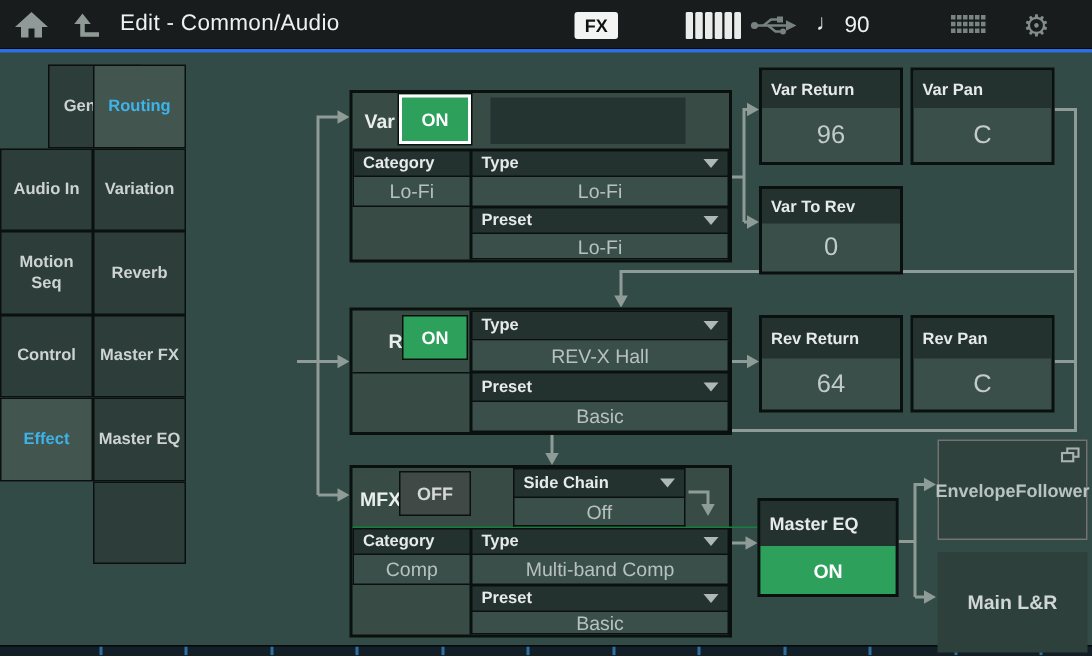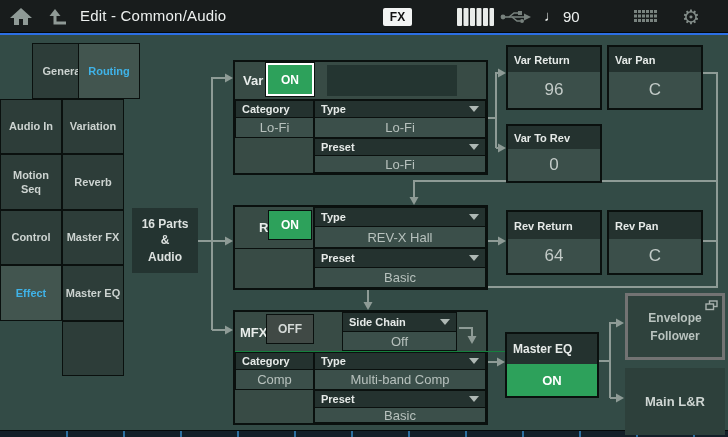--- a/index.html
+++ b/index.html
@@ -150,21 +150,21 @@
     </svg>
   </div>
   <span class="gearglyph">⚙</span>
   <div class="blueline"></div>
 
   <div class="bottomstrip"></div>
 
   <div class="scell" style="left:0;top:43px;height:56px;margin-left:32px;">
       <span>General</span>
     </div>
-  <div class="scell active" style="left:62px;top:43px;height:56px;margin-left:16px;">
+  <div class="scell active" style="left:62px;top:43px;height:56px;">
       <span>Routing</span>
     </div>
   <div class="scell" style="left:0;top:99px;height:55px;">
       <span>Audio In</span>
     </div>
   <div class="scell" style="left:62px;top:99px;height:55px;">
       <span>Variation</span>
     </div>
   <div class="scell" style="left:0;top:154px;height:56px;">
       <span>Motion Seq</span>
@@ -179,26 +179,20 @@
       <span>Effect</span>
     </div>
   <div class="scell" style="left:62px;top:210px;height:55px;">
       <span>Master FX</span>
     </div>
   <div class="scell" style="left:62px;top:265px;height:56px;">
       <span>Master EQ</span>
     </div>
   <div class="scell" style="left:62px;top:321px;height:55px;"></div>
 
-  <div class="plain" style="left:132px;top:208px;width:66px;height:65px;background:#243431;
-       color:#dde2e0;font-size:12px;font-weight:bold;flex-direction:column;line-height:1.35;">
-    <span>16 Parts</span>
-    <span>&amp;</span>
-    <span>Audio</span>
-  </div>
 
   <div class="block" style="left:233px;top:60px;width:255px;height:115px;">
     <div style="position:absolute;left:0;top:0;width:251px;height:37px;border-bottom:1px solid #0a100e;">
       <span class="blkLabel" style="left:8px;top:11px;">Var</span>
       <div style="position:absolute;left:92px;top:3px;width:130px;height:31px;background:#243531;"></div>
       <div class="swbtn onfocus" style="left:31px;top:1px;width:48px;height:33px;">ON</div>
     </div>
     <div class="cellHeader" style="left:0;top:38px;width:79px;height:18px;">
         <span>Category</span>
       </div>
@@ -284,22 +278,22 @@
   <div class="vbox" style="left:607px;top:210px;width:96px;height:65px;">
     <div class="hd" style="height:27px;">Rev Pan</div>
     <div class="vl" style="height:34px;">C</div>
   </div>
   <div class="vbox" style="left:505px;top:332px;width:94px;height:66px;background:#24322f;">
     <div class="hd" style="height:30px;font-size:12px;">Master EQ</div>
     <div class="vl" style="height:32px;background:#2da15b;color:#fff;font-size:13px;font-weight:bold;">ON</div>
   </div>
 
   <div class="plain" style="left:625px;top:293px;width:100px;height:67px;background:#2f423d;
-       border:3px solid #737373;color:#b9c3bf;font-size:12px;font-weight:bold;
-       flex-direction:column;line-height:1.5;">
+       border:1px solid #737373;color:#b9c3bf;font-size:12px;font-weight:bold;
+       flex-direction:row;line-height:1.5;">
     <svg style="position:absolute;right:4px;top:4px;" width="13" height="11">
       <rect x="4.5" y="1" width="7.5" height="5.5" fill="none" stroke="#a9b2ae" stroke-width="1.4"></rect>
       <rect x="1" y="4" width="7.5" height="5.5" fill="#2f423d" stroke="#a9b2ae" stroke-width="1.4"></rect>
     </svg>
     <span>Envelope</span>
     <span>Follower</span>
   </div>
   <div class="plain" style="left:625px;top:368px;width:100px;height:67px;background:#2d403b;
        color:#cfd6d3;font-size:13px;font-weight:bold;">
     <span>Main L&amp;R</span>

